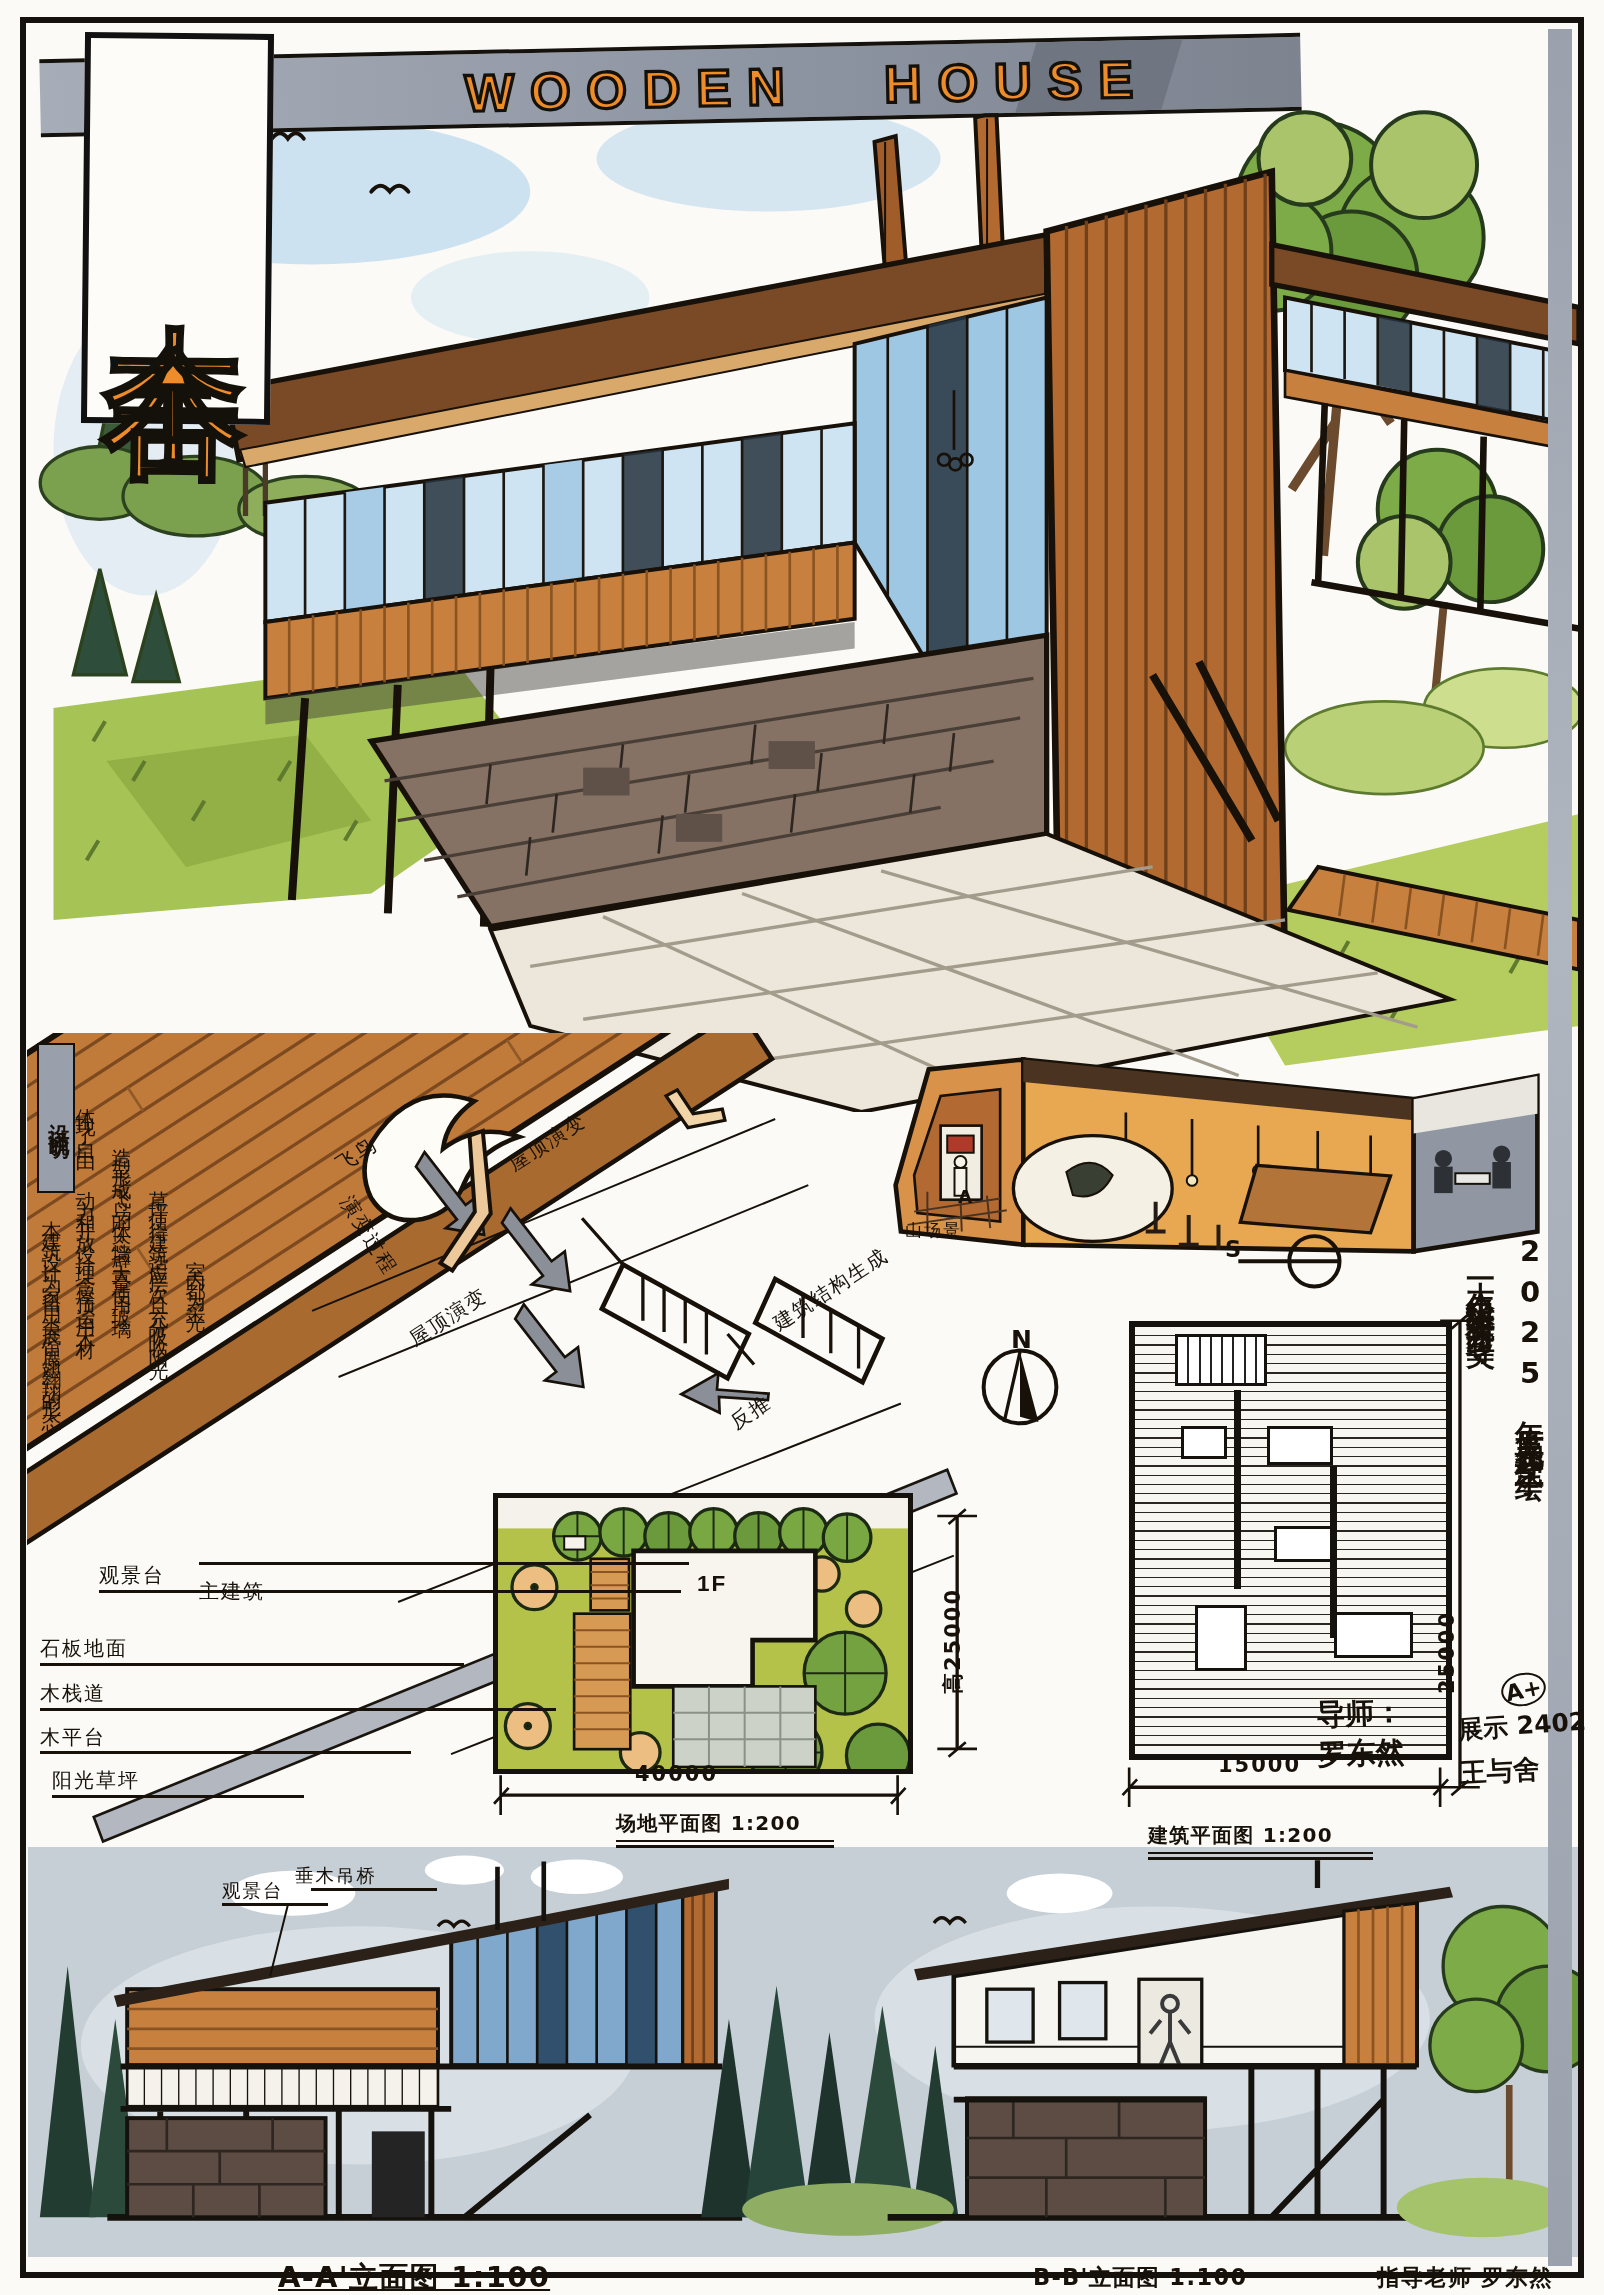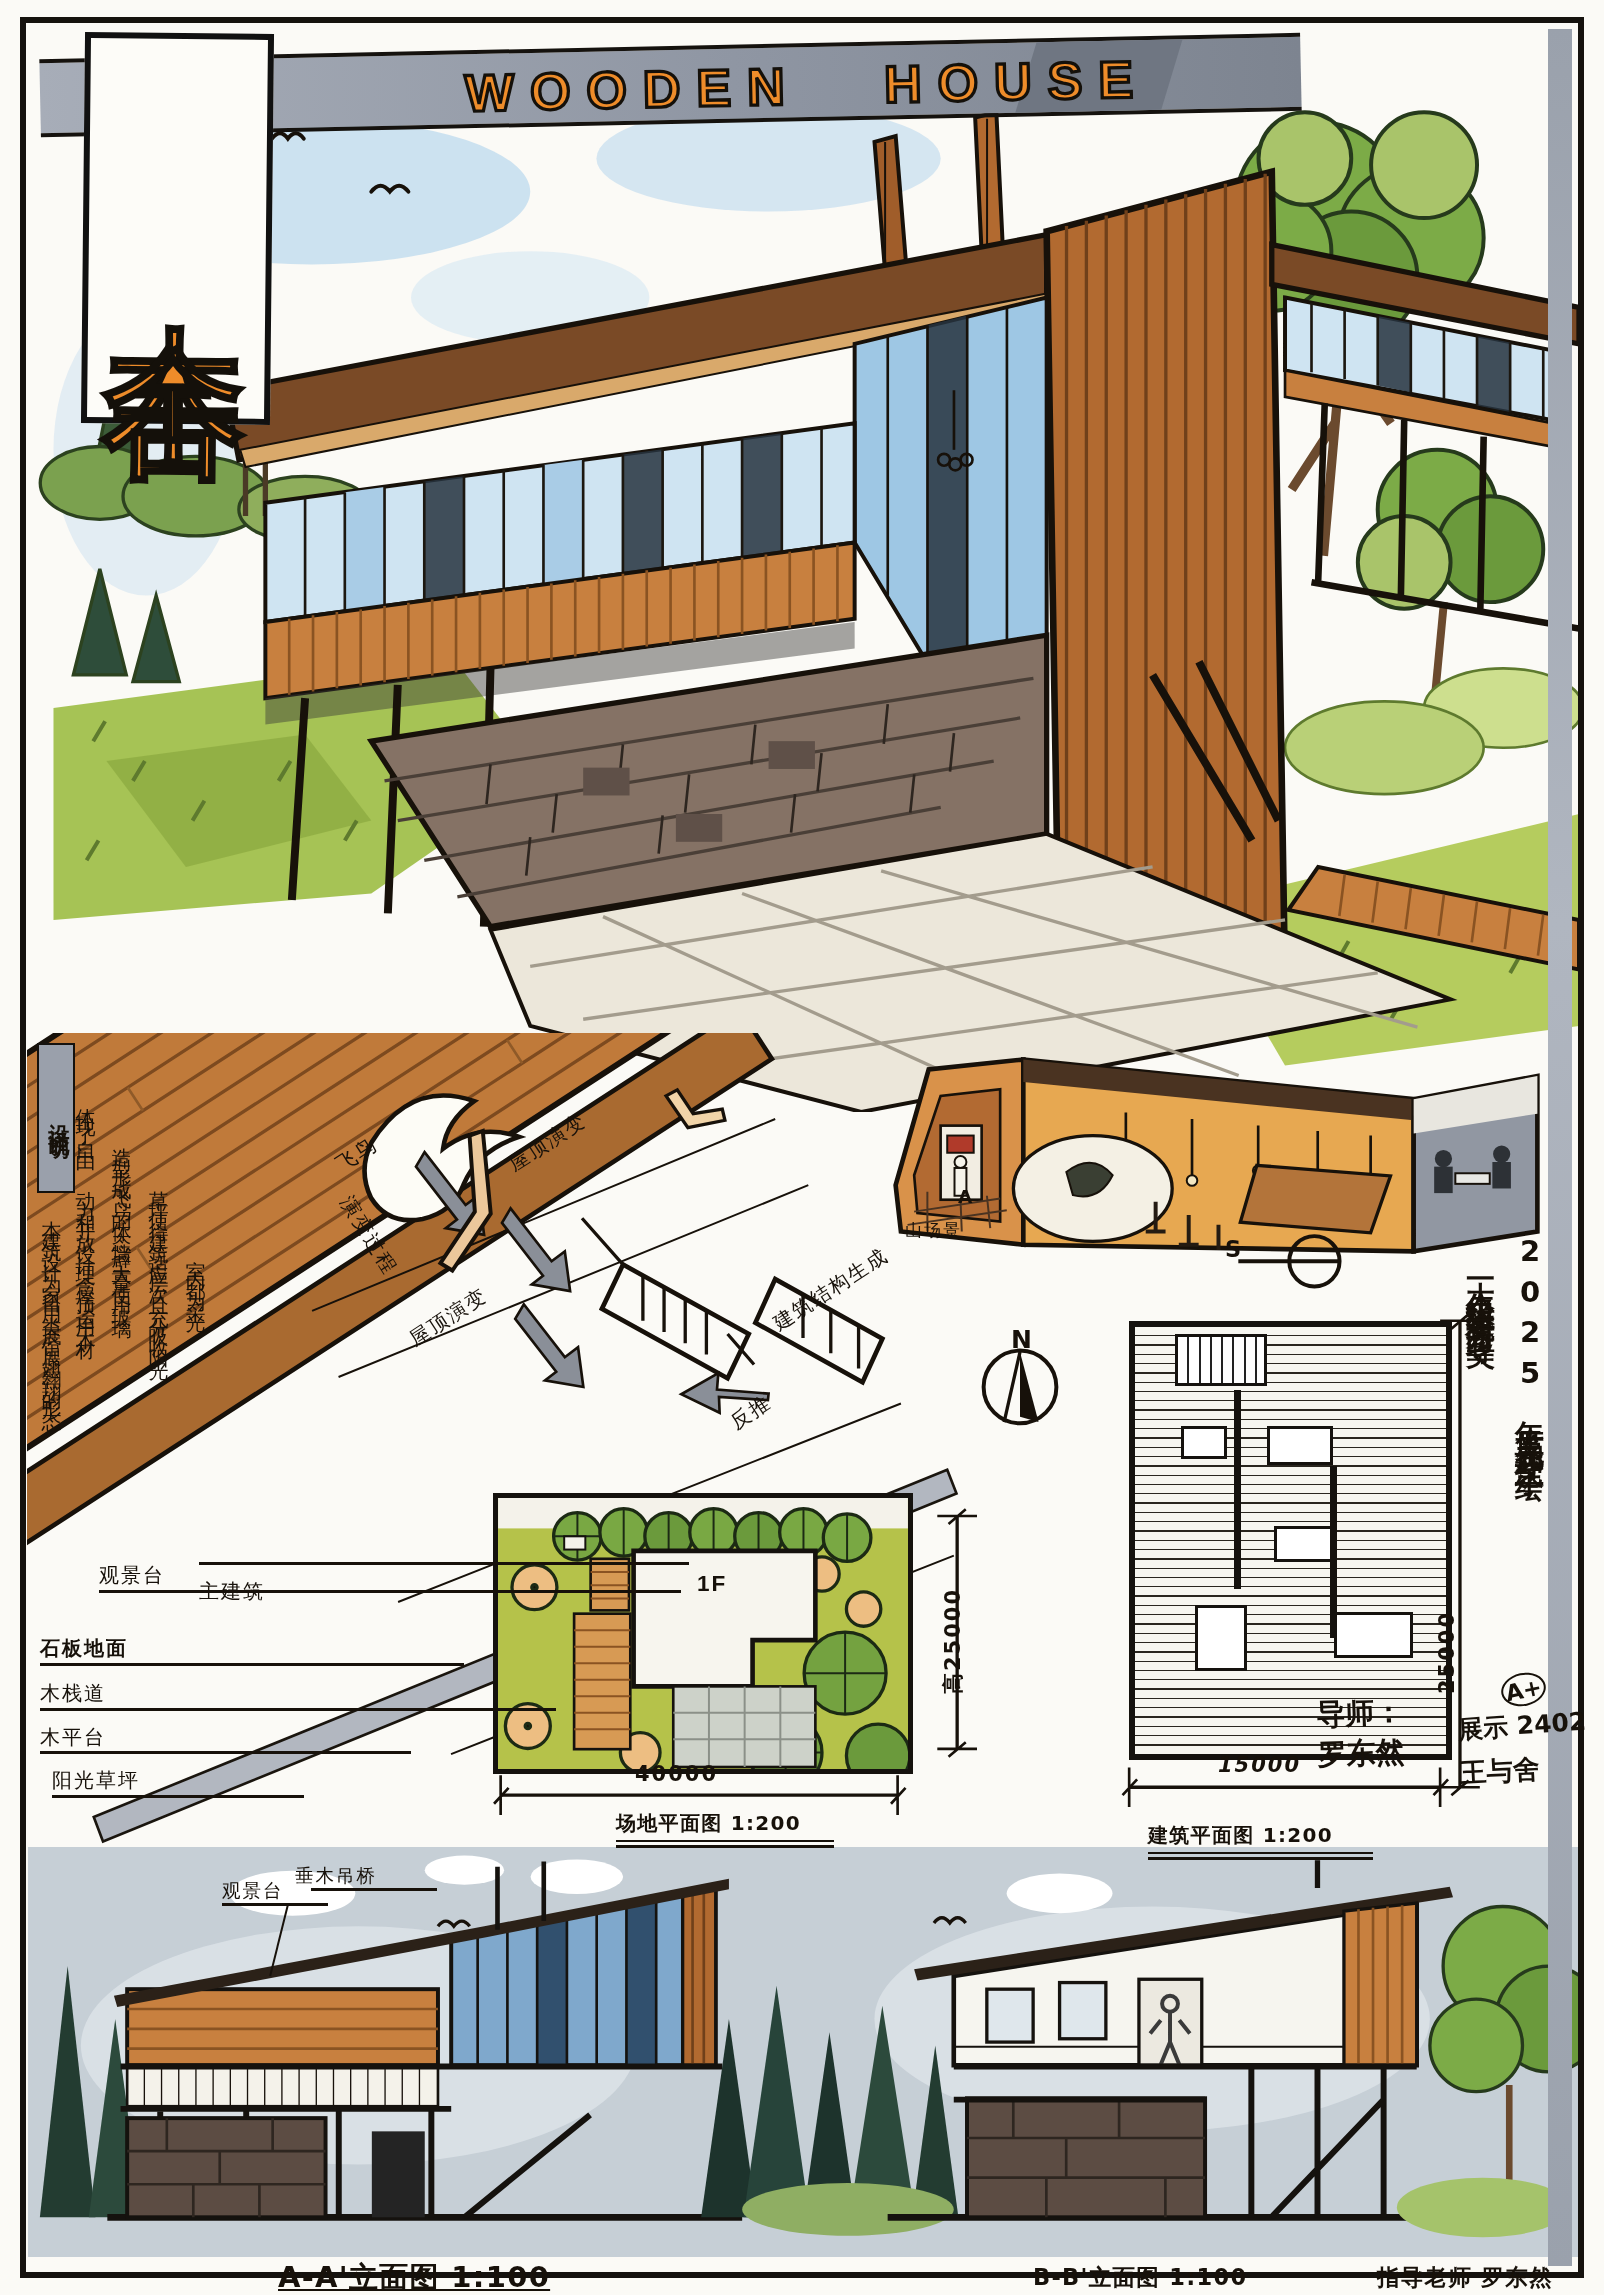--- a/index.html
+++ b/index.html
@@ -380,21 +380,21 @@
   <div class="abs v note-col hand" style="left:40px;top:1205px;height:582px;">本建筑设计为家日用类展馆展翅翱翔的形态</div>
   <div class="abs v note-col hand" style="left:74px;top:1092px;height:669px;">体现了自由、动力和开放设计理念屋顶运用木材</div>
   <div class="abs v note-col hand" style="left:110px;top:1132px;height:596px;">造型形成飞鸟的体态墙壁大量使用玻璃</div>
   <div class="abs v note-col hand" style="left:147px;top:1175px;height:530px;">草坪使得建筑适应层次且充分吸收阳光</div>
   <div class="abs v note-col hand" style="left:184px;top:1244px;height:218px;">室内都为采光</div>
 
   <div class="abs lbl hand" style="left:199px;top:1534px;margin-top:44px;">主建筑</div>
   <div class="abs uline" style="left:199px;top:1562px;width:490px;"></div>
   <div class="abs lbl hand" style="left:99px;top:1562px;">观景台</div>
   <div class="abs uline" style="left:99px;top:1590px;width:582px;"></div>
-  <div class="abs lbl hand" style="left:40px;top:1635px;font-weight:bold;">石板地面</div>
+  <div class="abs lbl hand" style="left:40px;top:1635px;">石板地面</div>
   <div class="abs uline" style="left:40px;top:1663px;width:424px;"></div>
   <div class="abs lbl hand" style="left:40px;top:1680px;">木栈道</div>
   <div class="abs uline" style="left:40px;top:1708px;width:516px;"></div>
   <div class="abs lbl hand" style="left:40px;top:1724px;">木平台</div>
   <div class="abs uline" style="left:40px;top:1751px;width:371px;"></div>
   <div class="abs lbl hand" style="left:52px;top:1767px;font-family:Liberation Serif, serif;">阳光草坪</div>
   <div class="abs uline" style="left:52px;top:1795px;width:252px;"></div>
 
   <div class="abs lbl hand" style="left:331px;top:1155px;transform:rotate(-33deg);transform-origin:left top;">飞鸟</div>
   <div class="abs lbl hand" style="left:357px;top:1191px;transform:rotate(58deg);transform-origin:left top;">演变过程</div>
@@ -409,21 +409,21 @@
 
   <div class="abs dim hand" style="left:635px;top:1762px;">40000</div>
   <div class="abs dim hand" style="left:939px;top:1694px;transform:rotate(-90deg);transform-origin:left top;">高25000</div>
   <div class="abs" style="left:616px;top:1810px;">
     <span class="cap hand">场地平面图 1:200</span>
     <div class="uline" style="width:218px;margin-top:2.6px;"></div>
     <div class="uline" style="width:218px;margin-top:3.3px;"></div>
   </div>
   <div class="abs lbl hand" style="left:1011px;top:1325px;font-size:25px;font-weight:bold;">N</div>
 
-  <div class="abs dim hand" style="left:1218px;top:1753px;font-style:italic;">15000</div>
+  <div class="abs dim hand" style="left:1218px;top:1753px;">15000</div>
   <div class="abs dim hand" style="left:1435px;top:1694px;transform:rotate(-90deg);transform-origin:left top;">25000</div>
   <div class="abs" style="left:1148px;top:1822px;">
     <span class="cap hand">建筑平面图 1:200</span>
     <div class="uline" style="width:225px;margin-top:2.6px;"></div>
     <div class="uline" style="width:225px;margin-top:3.3px;"></div>
   </div>
   <div class="abs hand" style="left:1317px;top:1694px;font-size:29px;font-weight:bold;transform:rotate(-2deg);">
     <div>导师：</div>
     <div>罗东然</div>
   </div>

